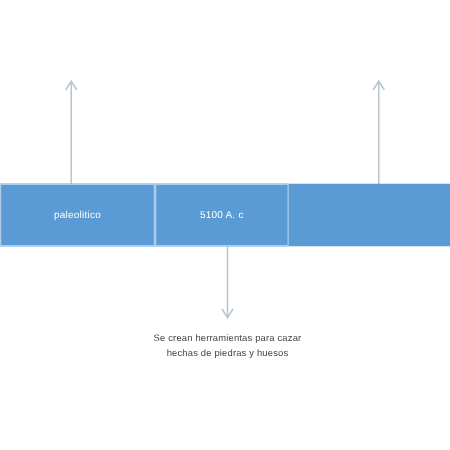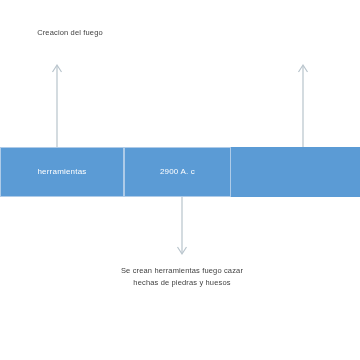--- a/index.html
+++ b/index.html
@@ -83,48 +83,47 @@
     left: 112px;
     top: 265px;
     width: 140px;
   }
 </style>
 </head>
 <body>
 
 <div id="canvas">
 
-  <div class="annotation top-left">Creacion del fuego</div>
 
 
   <div class="connector" style="left:45px; top:60px;">
     <svg width="24" height="90" viewBox="0 0 24 90" aria-hidden="true">
       <line x1="12" y1="6" x2="12" y2="90" stroke="#b8c4cc" stroke-width="1.2"></line>
       <polyline points="7.5,12 12,5 16.5,12" fill="none" stroke="#b8c4cc" stroke-width="1.2"></polyline>
     </svg>
   </div>
 
   <div class="connector" style="left:291px; top:60px;">
     <svg width="24" height="90" viewBox="0 0 24 90" aria-hidden="true">
       <line x1="12" y1="6" x2="12" y2="90" stroke="#b8c4cc" stroke-width="1.2"></line>
       <polyline points="7.5,12 12,5 16.5,12" fill="none" stroke="#b8c4cc" stroke-width="1.2"></polyline>
     </svg>
   </div>
 
   <div class="timeline-bar">
     <div class="segment seg-0">
-      <span class="segment-label">herramientas</span>
+      <span class="segment-label">paleolitico</span>
     </div>
     <div class="segment seg-2">
-      <span class="segment-label">2900 A. c</span>
+      <span class="segment-label">5100 A. c</span>
     </div>
   </div>
 
   <div class="connector" style="left:170px; top:197px;">
     <svg width="24" height="62" viewBox="0 0 24 62" aria-hidden="true">
       <line x1="12" y1="0" x2="12" y2="56" stroke="#b8c4cc" stroke-width="1.2"></line>
       <polyline points="7.5,50 12,57 16.5,50" fill="none" stroke="#b8c4cc" stroke-width="1.2"></polyline>
     </svg>
   </div>
 
-  <div class="annotation bottom-mid">Se crean herramientas fuego cazar hechas de piedras y huesos</div>
+  <div class="annotation bottom-mid">Se crean herramientas para cazar hechas de piedras y huesos</div>
 
 </div>
 
 </body></html>

